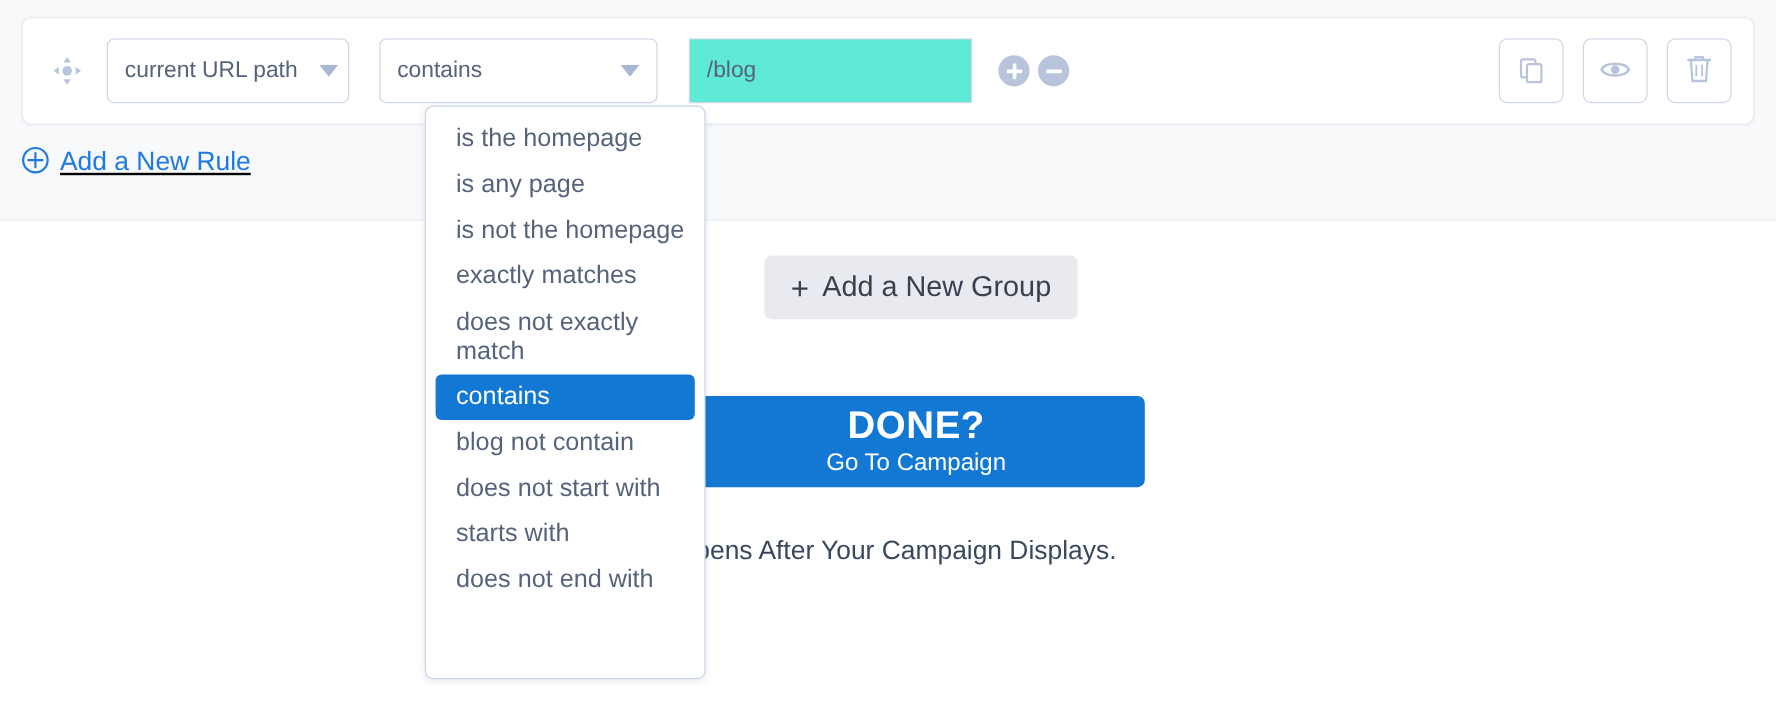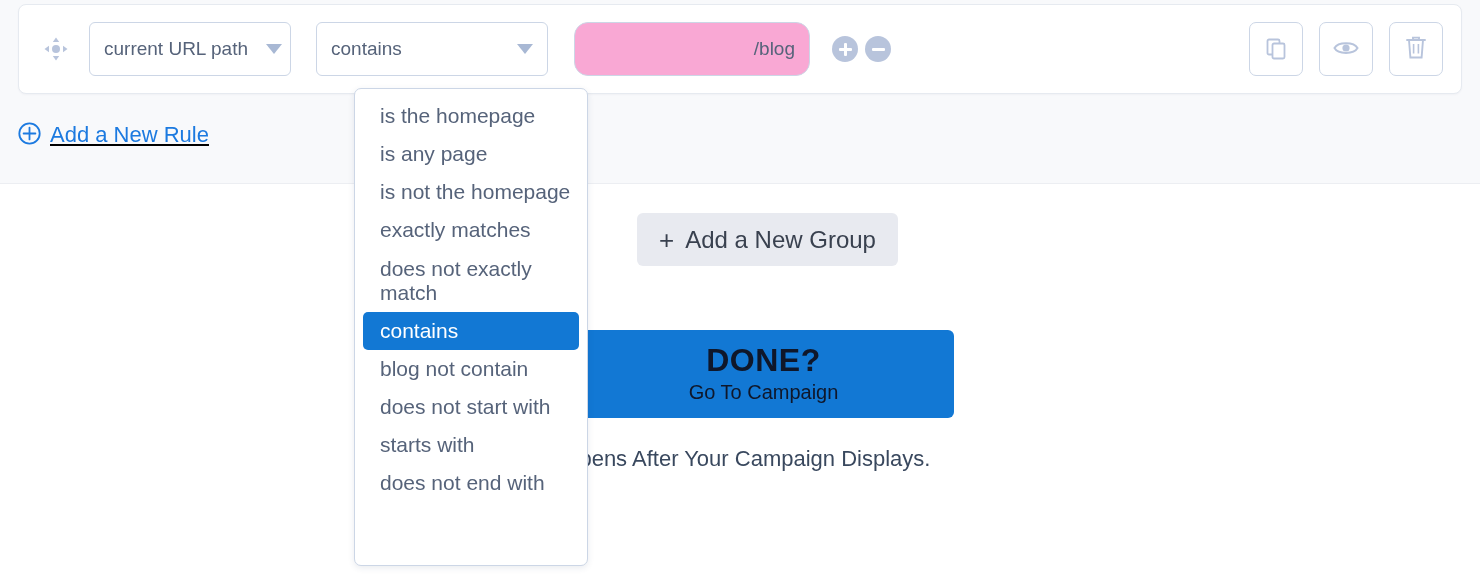--- a/index.html
+++ b/index.html
@@ -21,21 +21,21 @@
     position: absolute;
     left: 0; top: 0;
     width: 1480px; height: 184px;
     background: #f8f9fb;
     border-bottom: 1px solid #eceef2;
   }
 
   
   .rule-card {
     position: absolute;
-    left: 18px; top: 4px;
+    left: 18px; top: 14px;
     width: 1444px; height: 90px;
     background: #ffffff;
     border: 1px solid #e6eaf0;
     border-radius: 8px;
     box-shadow: 0 1px 2px rgba(40,60,100,0.04);
     display: flex;
     align-items: center;
   }
 
   .drag-handle {
@@ -68,28 +68,27 @@
   }
   .caret svg { display: block; }
 
   #select-field { width: 202px; margin-left: 12px; }
   #select-operator { width: 232px; margin-left: 25px; }
 
   .value-input {
     width: 236px; height: 54px;
     margin-left: 26px;
     border: 1px solid #ccd6e6;
-    border-radius: 14px;
-    background: #f9a8d4;
+    border-radius: 1px;
+    background: #5eead4;
     font-size: 19px;
     color: #56637a;
     padding: 0 14px;
     font-family: "Liberation Sans", sans-serif;
     outline: none;
-    text-align: right;
   }
 
   .pm-group {
     margin-left: 22px;
     display: flex;
     align-items: center;
     gap: 7px;
   }
   .circle-btn {
     width: 26px; height: 26px;
@@ -156,25 +155,25 @@
     font-family: "Liberation Sans", sans-serif;
     display: flex; align-items: center;
     cursor: pointer;
     white-space: nowrap;
   }
   .add-group-btn .plus { margin-right: 11px; font-size: 26px; line-height: 1; }
 
   .done-btn {
     position: absolute;
     left: 573px; top: 330px;
-    width: 381px; height: 88px;
+    width: 381px; height: 76px;
     background: #1278d4;
     border: none;
     border-radius: 6px;
-    color: #0f172a;
+    color: #ffffff;
     cursor: pointer;
     display: flex;
     flex-direction: column;
     align-items: center;
     justify-content: center;
     font-family: "Liberation Sans", sans-serif;
   }
   .done-btn .done-main {
     font-size: 32px;
     font-weight: bold;

